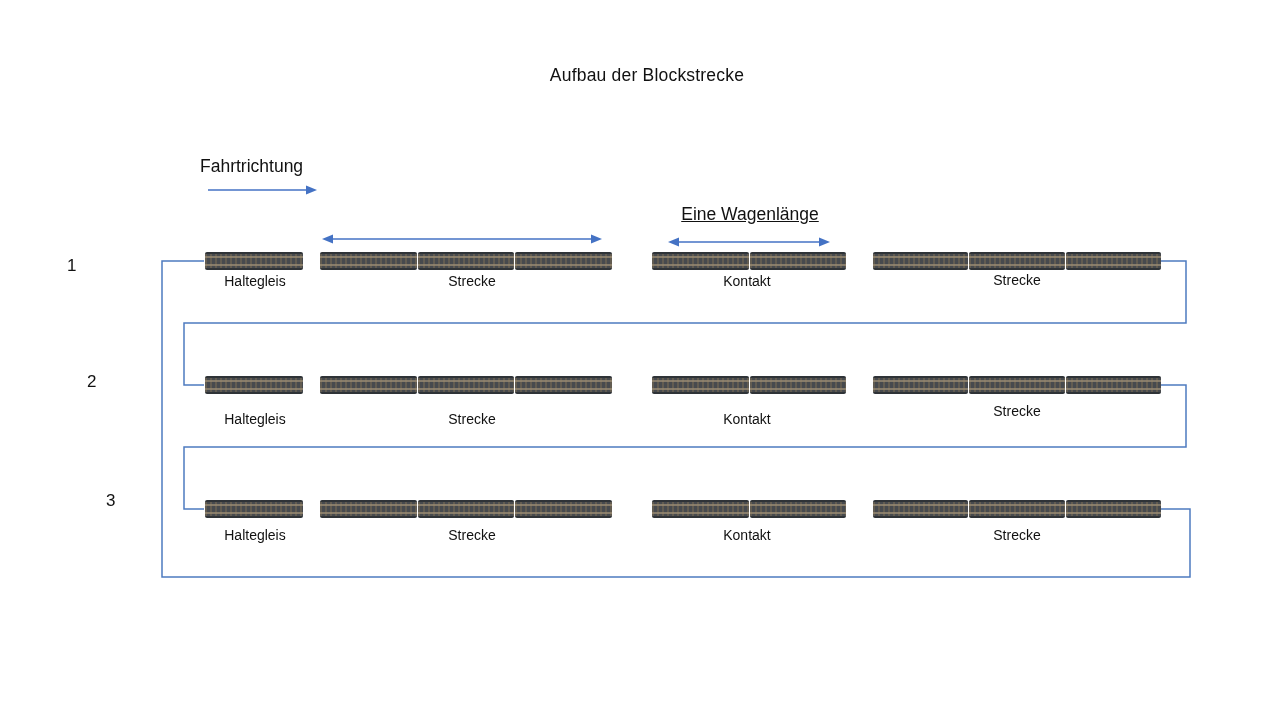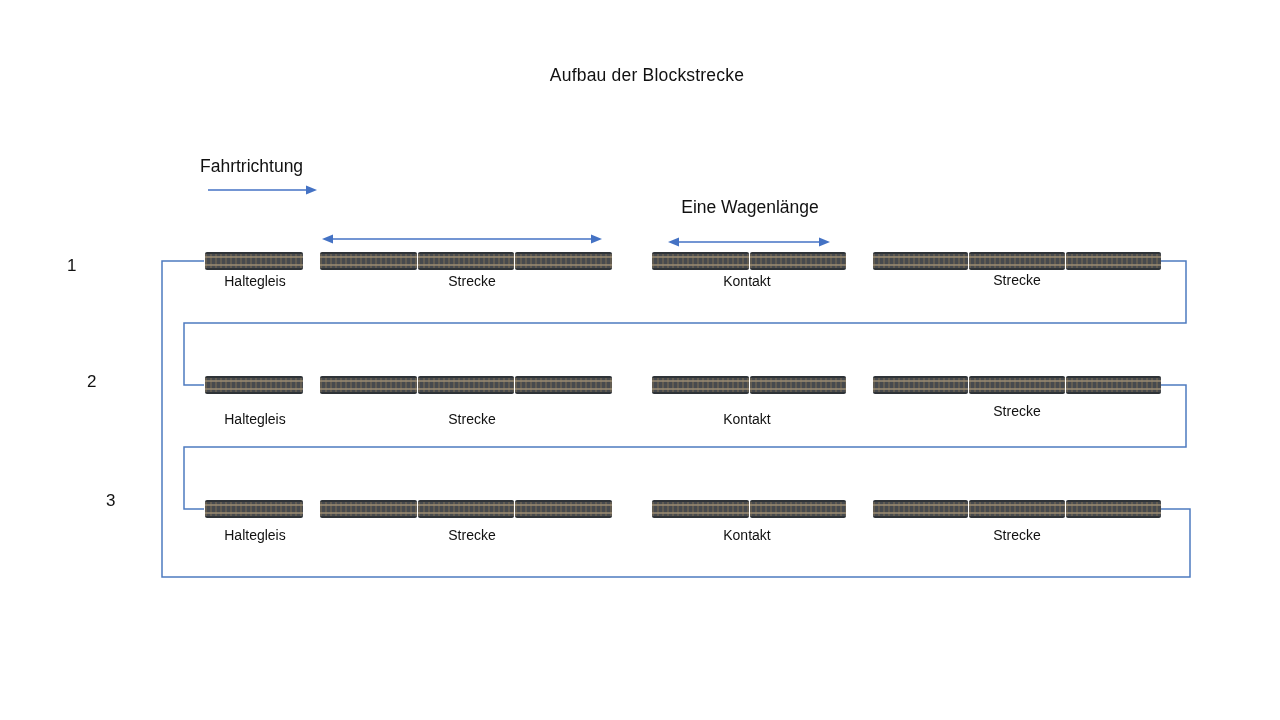--- a/index.html
+++ b/index.html
@@ -61,21 +61,21 @@
     <g>
       <line class="arrow-line" x1="678" y1="242" x2="820" y2="242"></line>
       <polygon class="arrow-head" points="668,242 679,237.5 679,246.5"></polygon>
       <polygon class="arrow-head" points="830,242 819,237.5 819,246.5"></polygon>
     </g>
   </svg>
 
   <div class="title">Aufbau der Blockstrecke</div>
 
   <div class="ann" style="left:200px;top:156px;">Fahrtrichtung</div>
-  <div class="ann centered" style="left:600px;top:197px;width:300px;">Eine Wagenlänge</div>
+  <div class="ann centered" style="left:600px;top:204px;width:300px;text-decoration:underline;">Eine Wagenlänge</div>
 
   <div>
     <div class="row-num" style="left:67px;top:256px;">1</div>
 
     <div class="track" style="left:205px;top:252px;width:98px;">
         <span class="seg"></span>
       </div>
     <div class="track" style="left:320px;top:252px;width:292px;">
         <span class="seg"></span>
         <span class="seg"></span>

